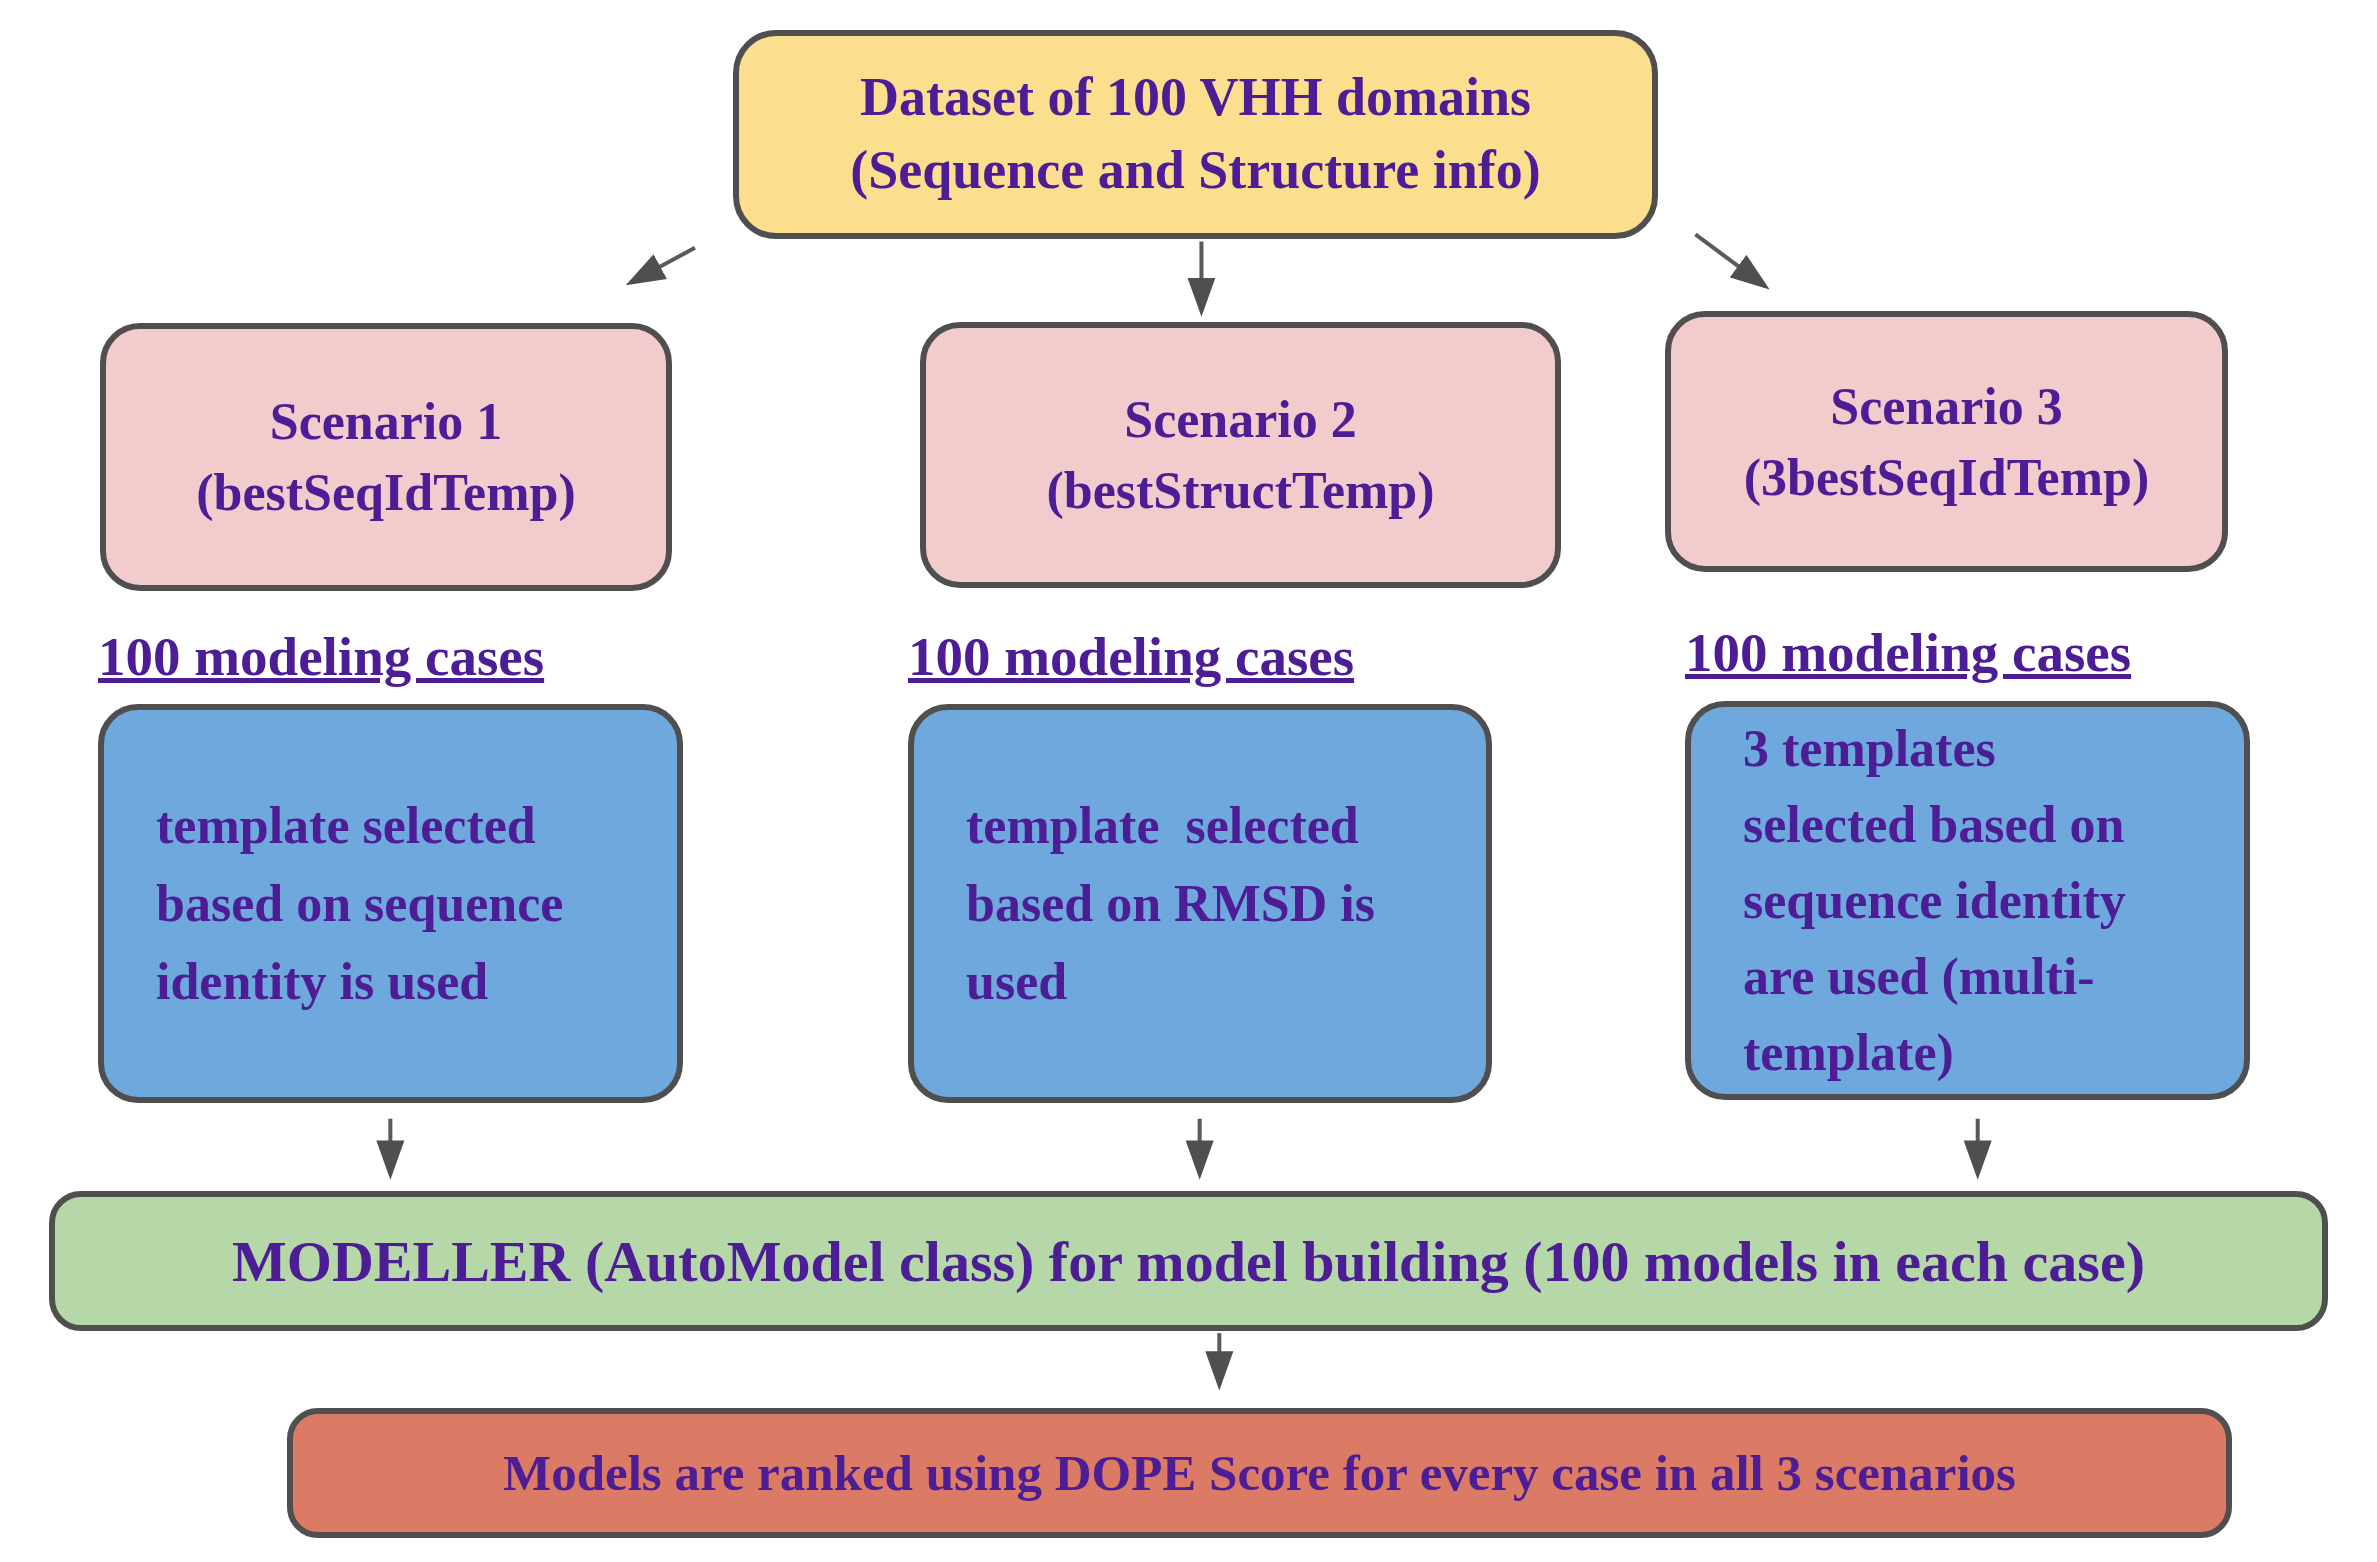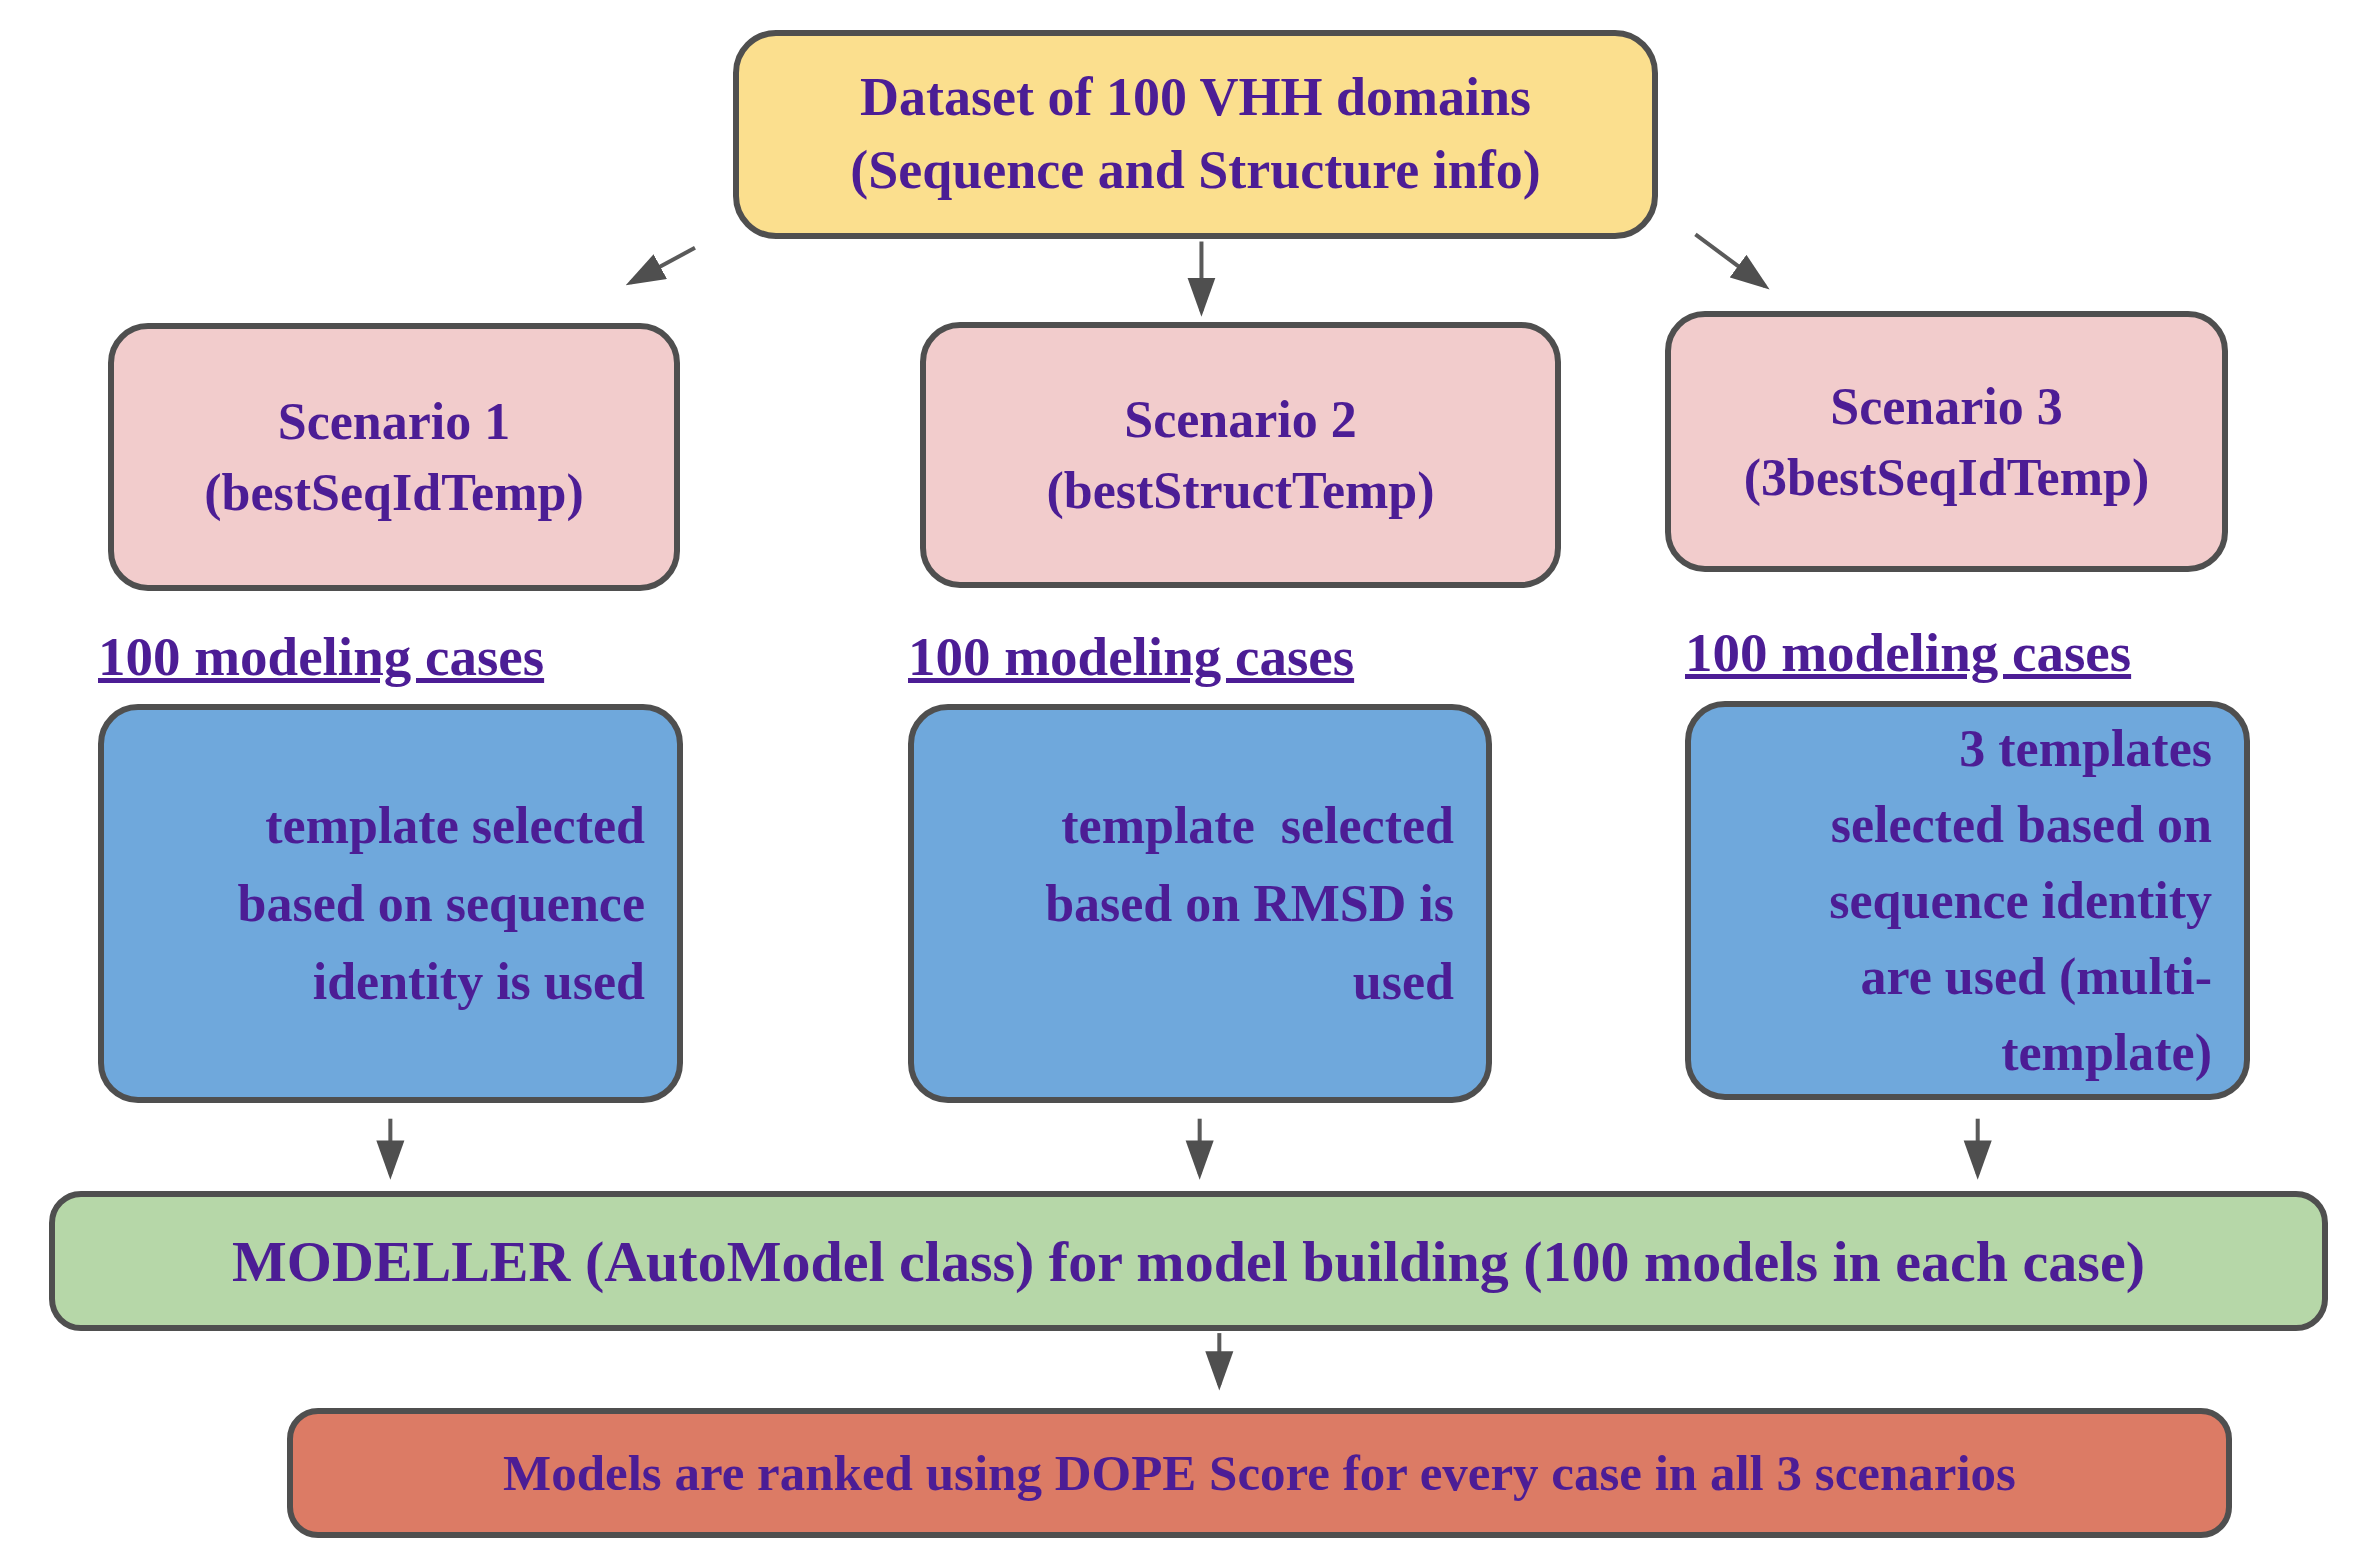--- a/index.html
+++ b/index.html
@@ -46,41 +46,41 @@
   }
 
   
   .scenario {
     background: var(--scenario, #F2CCCC);
     border-radius: 40px;
     text-align: center;
     font-size: 52px;
     line-height: 71px;
   }
-  .scenario-1 { left: 108px;  top: 323px; width: 572px; height: 268px; }
+  .scenario-1 { left: 100px;  top: 323px; width: 572px; height: 268px; }
   .scenario-2 { left: 876px;  top: 322px; width: 641px; height: 266px; margin-left: 44px; }
   .scenario-3 { left: 1665px; top: 311px; width: 563px; height: 261px; }
 
   
   .cases-label {
     position: absolute;
     text-align: left;
     font-size: 55px;
     line-height: 63px;
     text-decoration: underline;
   }
   .cases-1 { left: 98px;  top: 625px; width: 585px; }
   .cases-2 { left: 908px; top: 625px; width: 584px; }
   .cases-3 { left: 1685px; top: 621px; width: 565px; }
 
   
   .method {
     background: var(--method, #6FA8DC);
     border-radius: 40px;
-    text-align: right;
+    text-align: left;
     font-size: 52px;
     line-height: 78px;
     padding: 9px 32px 9px 52px;
   }
   .method-1 { left: 98px;  top: 704px; width: 585px; height: 399px; }
   .method-2 { left: 908px; top: 704px; width: 584px; height: 399px; }
   .method-3 { left: 1685px; top: 701px; width: 565px; height: 399px; line-height: 76px; }
 
   
   .modeller {

